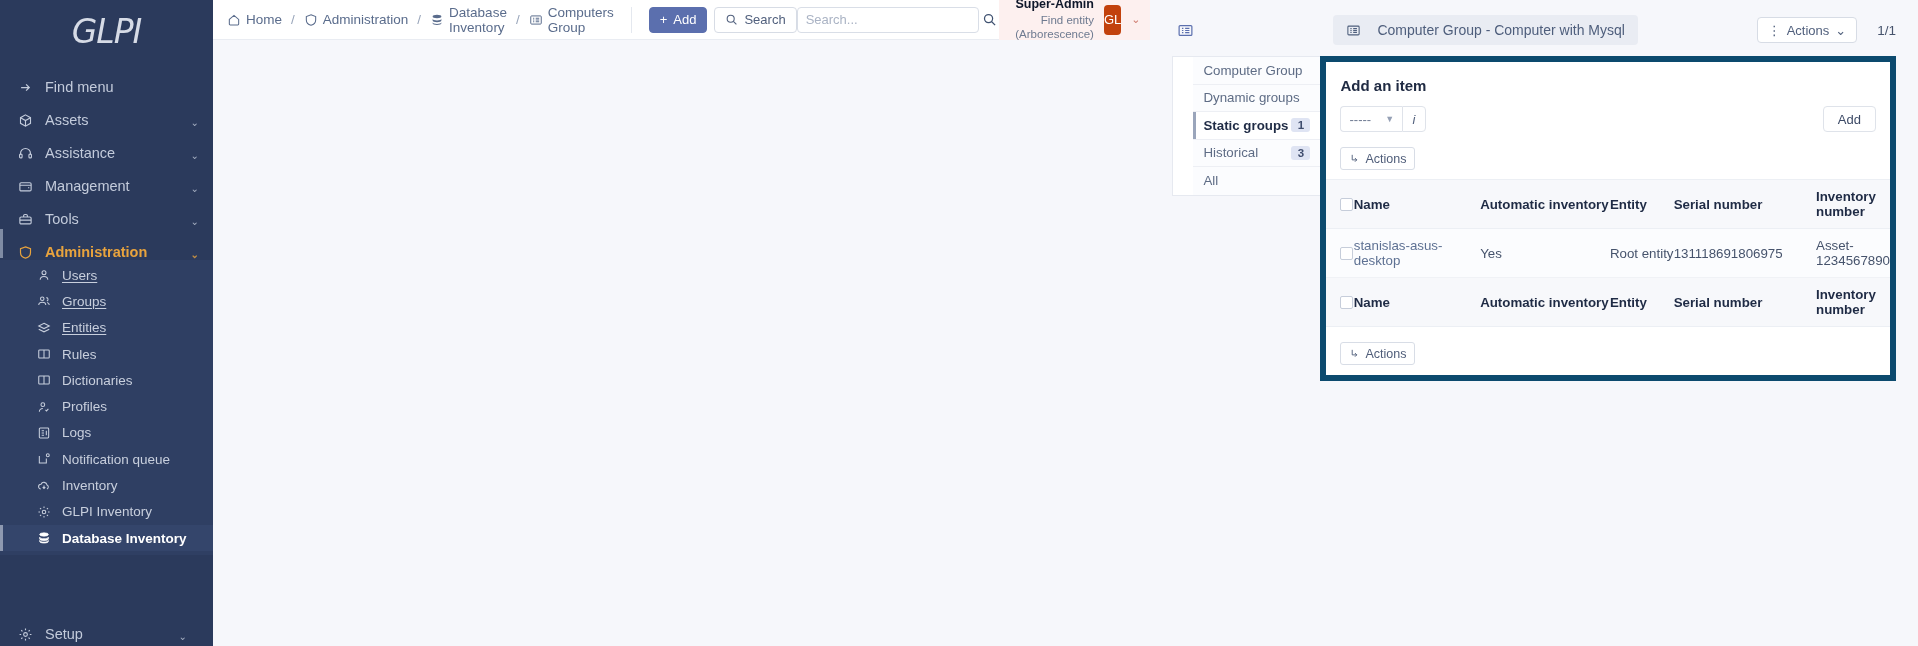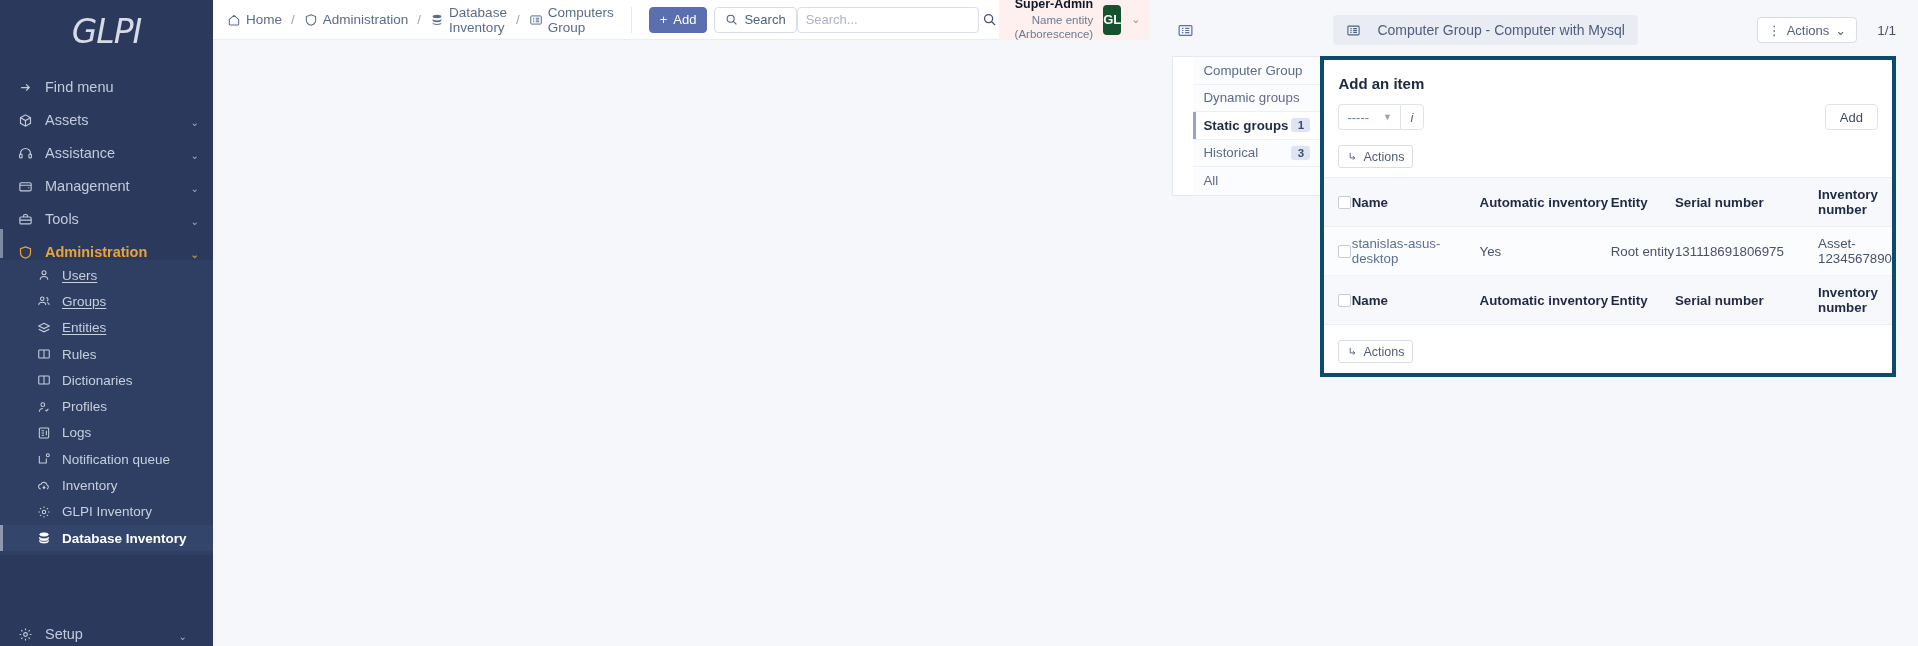--- a/index.html
+++ b/index.html
@@ -99,23 +99,23 @@
   }
   .search-box input::placeholder { color: #aab3c4; }
   .userbox {
     display: flex; align-items: center; gap: 10px; height: 40px;
     background: #fdf0ef; padding: 0 10px 0 12px;
   }
   .user-texts { text-align: right; line-height: 1.25; }
   .user-name { font-size: 12.5px; color: #0f172a; font-weight: bold; }
   .user-entity { font-size: 11.5px; color: #6e7a90; }
   .avatar {
-    width: 22px; height: 30px; border-radius: 4px; background: #14532d;
+    width: 22px; height: 30px; border-radius: 4px; background: #c2410c;
     color: #fff; font-size: 13px; display: flex; align-items: center;
-    justify-content: center; font-weight: 700;
+    justify-content: center; font-weight: 400;
   }
   .caret-user { color: #cf7c6f; font-size: 11px; }
 
   
   .content { flex: 1; padding: 10px 22px 0 22px; overflow: hidden; }
   .content-head { display: flex; align-items: center; height: 40px; }
   .panel-icon-btn {
     width: 26px; height: 26px; display: flex; align-items: center; justify-content: center;
     color: #5b6fae;
   }
@@ -144,21 +144,21 @@
     content: ""; position: absolute; left: 0; top: 0; bottom: 0; width: 3px;
     background: #9aa5bb;
   }
   .tab .badge {
     margin-left: auto; background: #dfe4f3; color: #3f4d6e;
     border-radius: 3px; font-size: 11.5px; font-weight: bold;
     padding: 1px 6px; min-width: 19px; text-align: center;
   }
 
   .pane {
-    flex: 1; background: #fff; border: 4px solid #0c4a6e;
+    flex: 1; background: #fff; border: 6px solid #0c4a6e;
     min-height: 283px; padding: 0 0 10px 0;
   }
   .pane-title {
     font-size: 15px; font-weight: bold; color: #202b43;
     padding: 15px 14px 12px 14px;
   }
   .form-row { display: flex; align-items: center; padding: 0 14px; }
   .select-group { display: flex; align-items: stretch; }
   .select-main {
     display: flex; align-items: center; gap: 14px;
@@ -461,21 +461,21 @@
         <span>
           <svg width="15" height="15" viewBox="0 0 24 24" fill="none" stroke="#3f5170" stroke-width="2">
               <circle cx="10.5" cy="10.5" r="6.5"></circle>
               <path d="M15.5 15.5L21 21"></path>
             </svg>
         </span>
       </div>
       <div class="userbox">
         <div class="user-texts">
           <div class="user-name">Super-Admin</div>
-          <div class="user-entity">Name entity (Arborescence)</div>
+          <div class="user-entity">Find entity (Arborescence)</div>
         </div>
         <div class="avatar">GL</div>
         <span class="caret-user">⌄</span>
       </div>
     </div>
   </header>
 
   <section class="content">
     <div class="content-head">
       <div class="panel-icon-btn">

